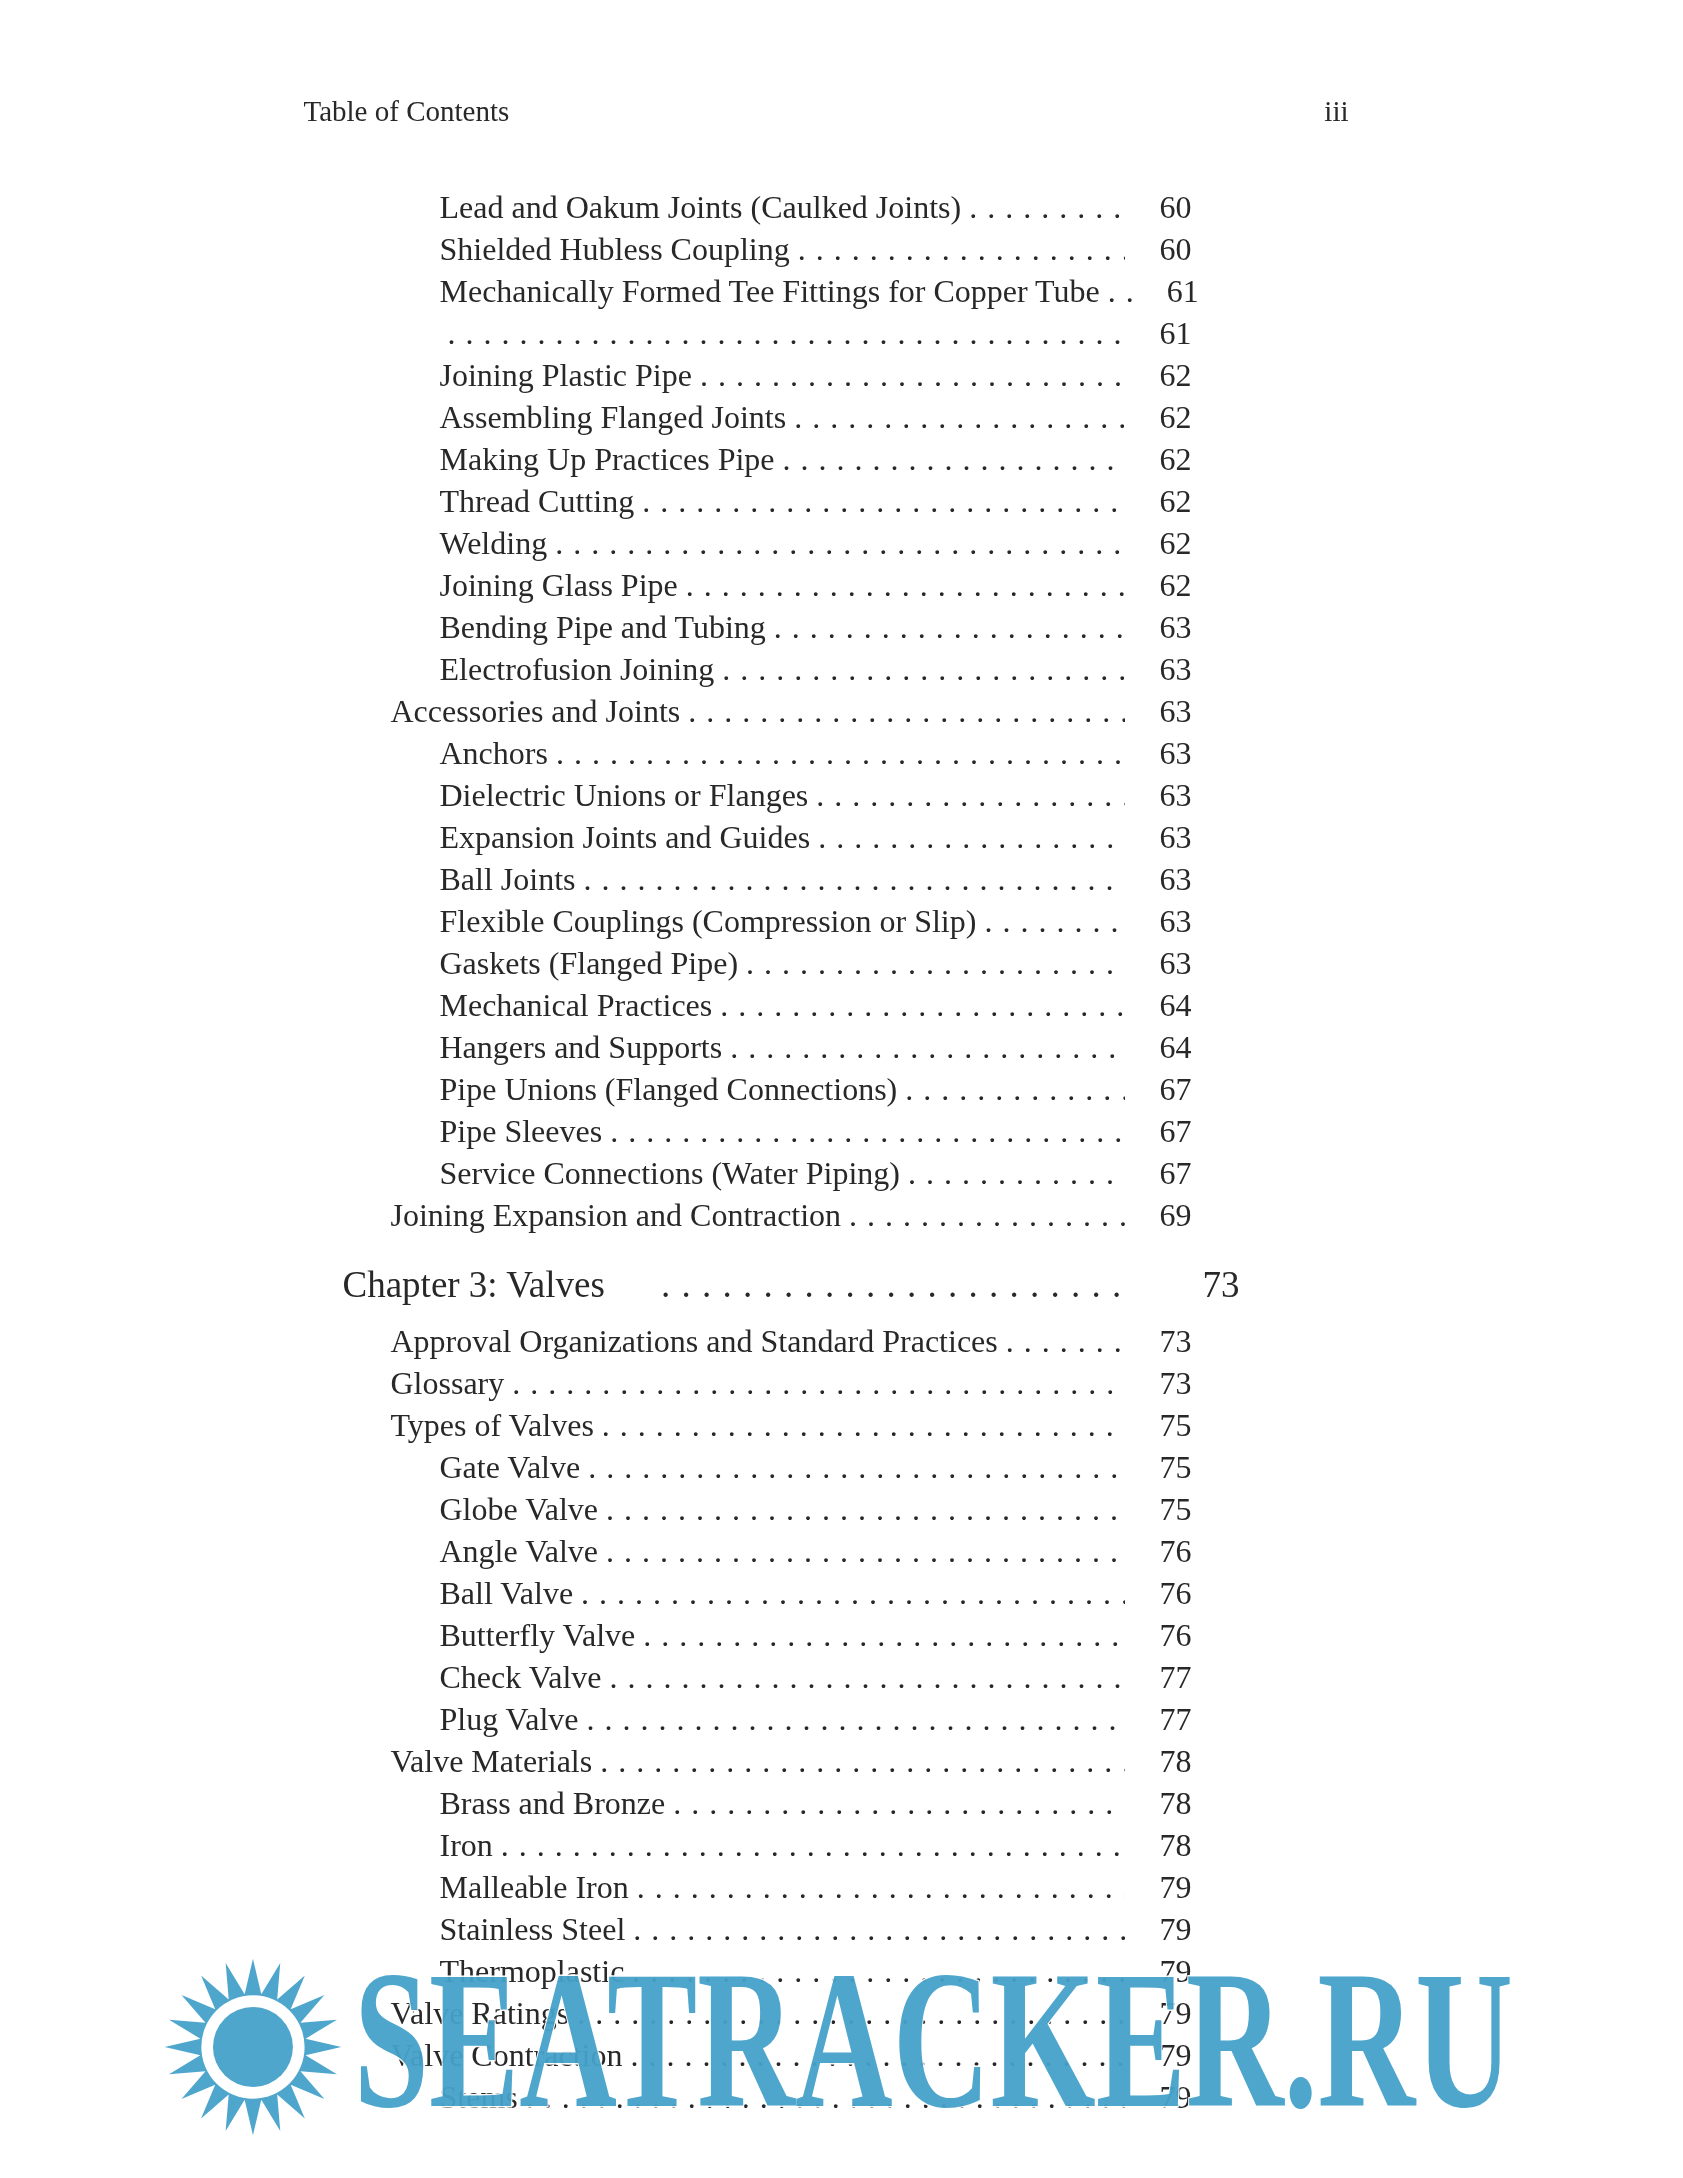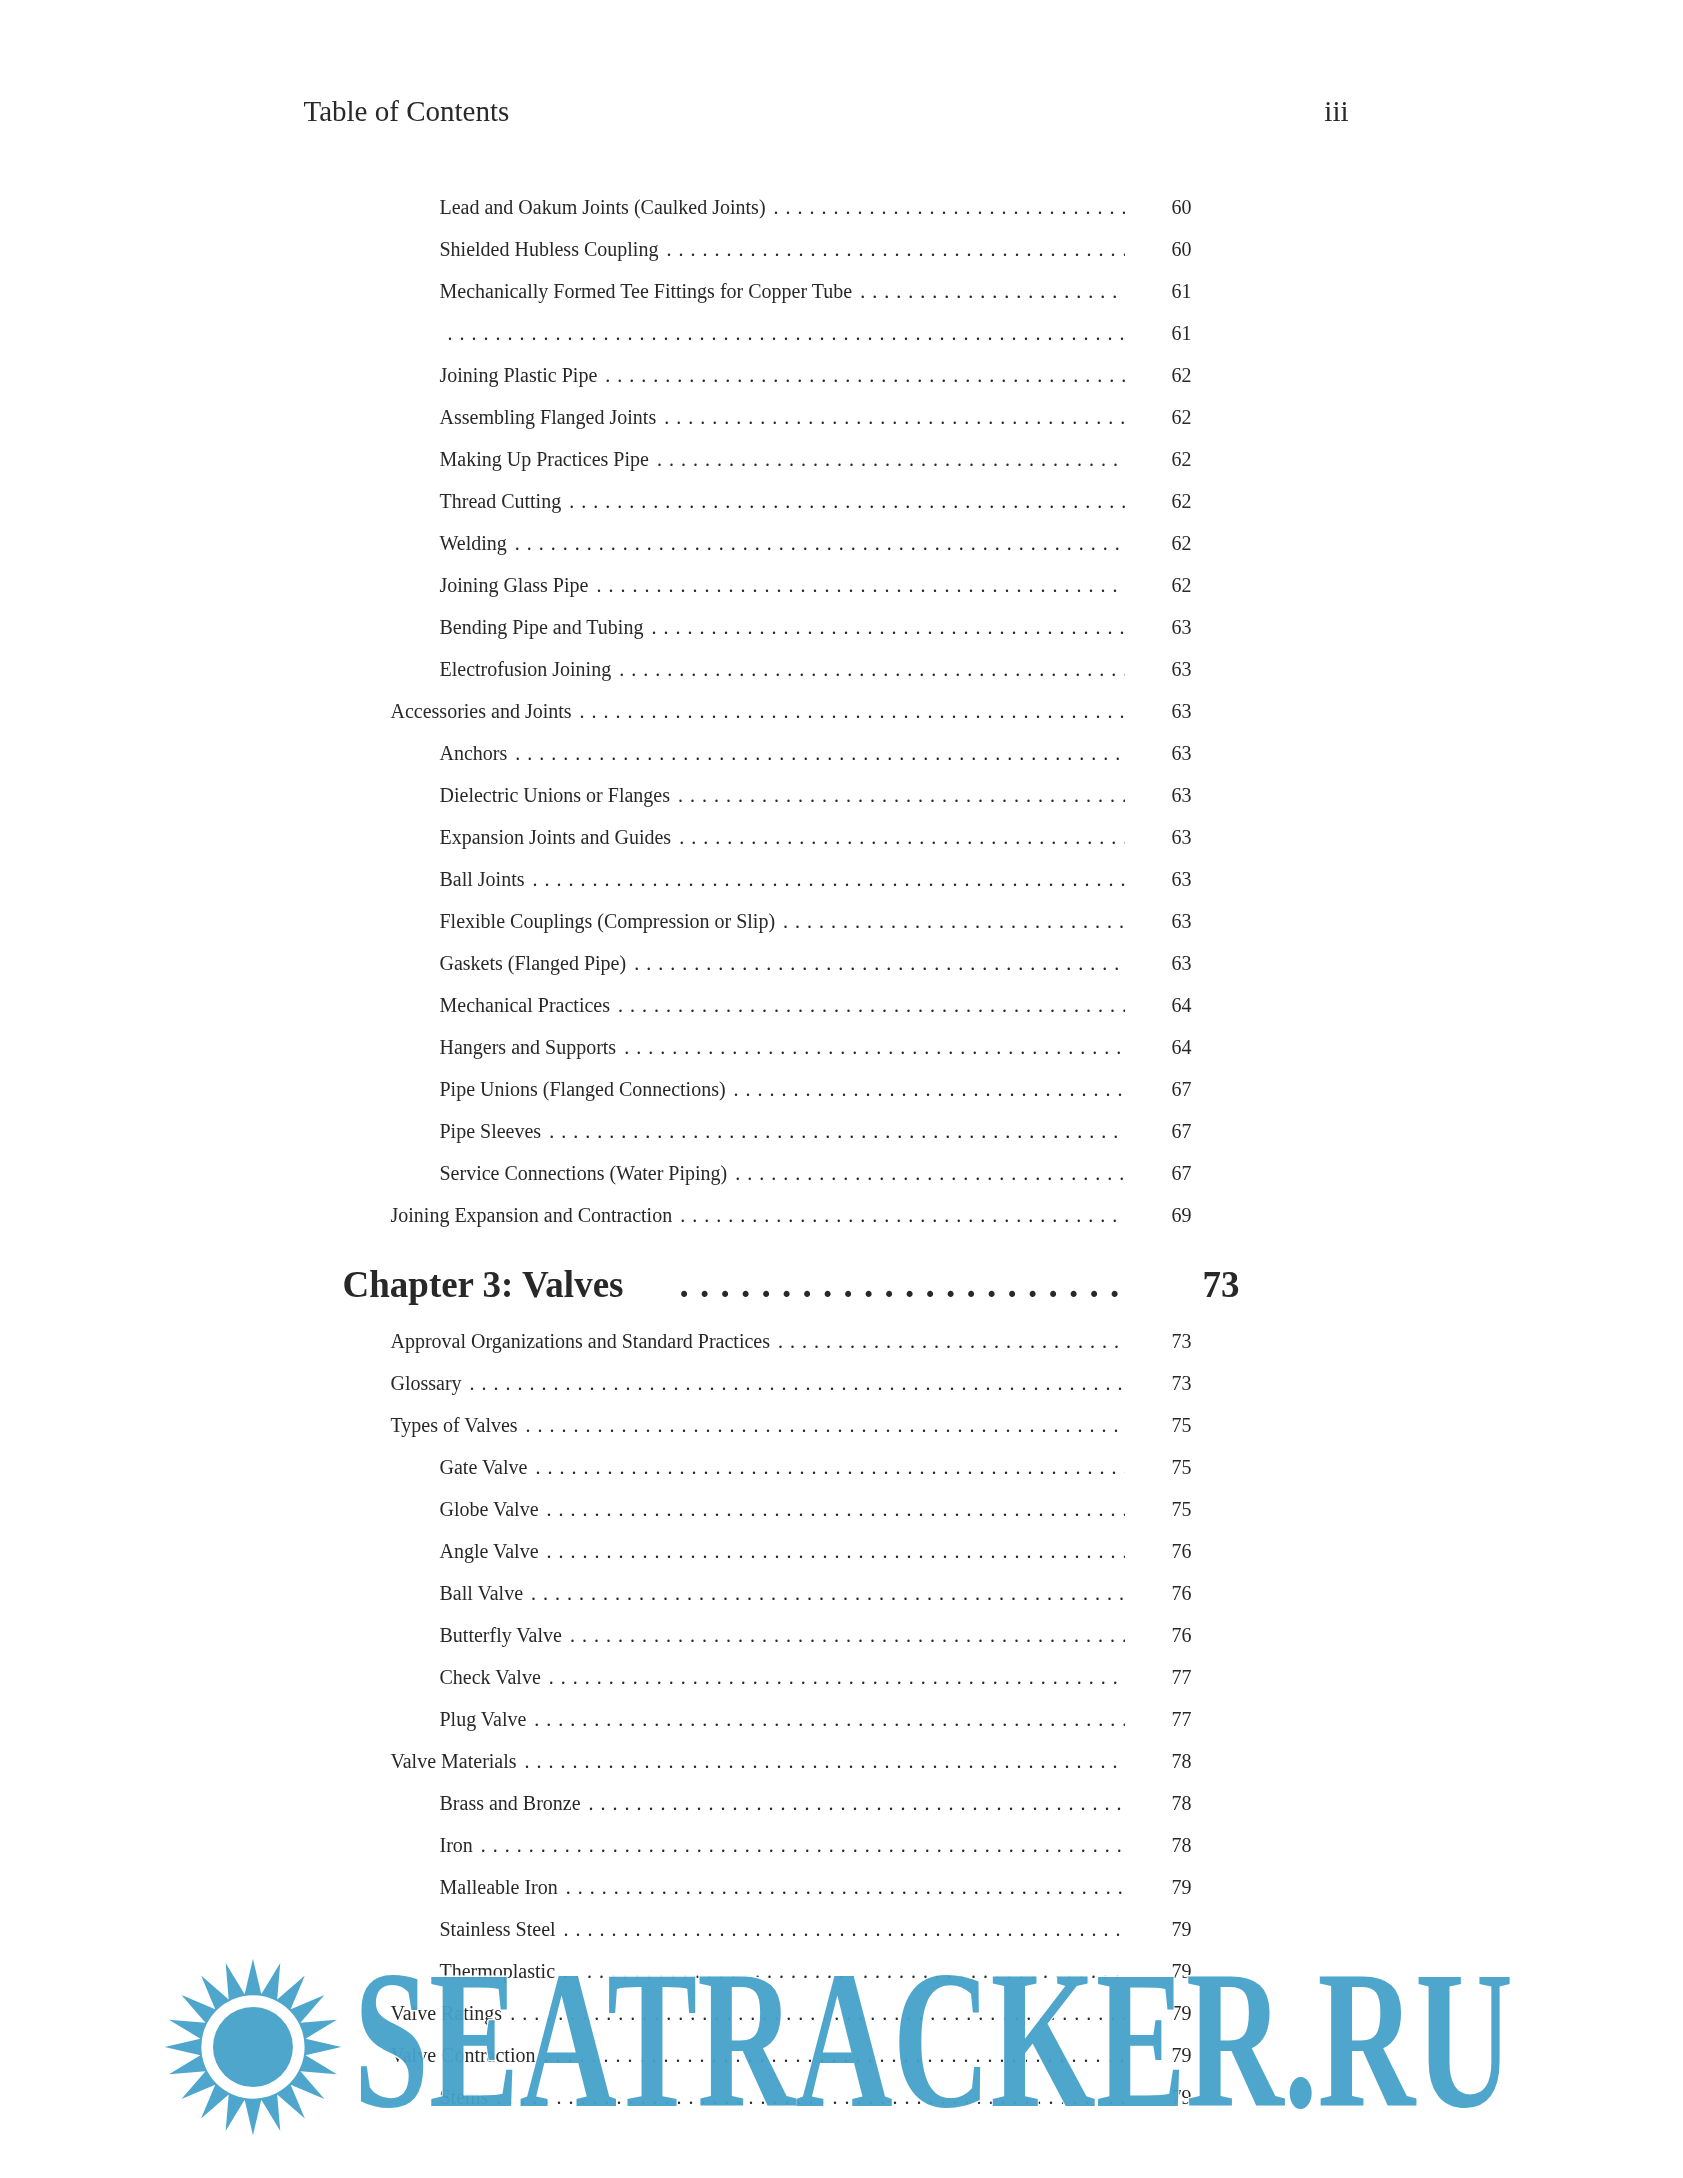--- a/index.html
+++ b/index.html
@@ -16,28 +16,28 @@
   .hdr {
     position:absolute; top:95px; left:159px; right:190px;
     display:flex; justify-content:space-between; align-items:baseline;
     font-size:29px;
   }
   .toc {
     position:absolute; top:186px; left:0; right:347px;
   }
   .entry {
     display:flex; align-items:baseline;
-    line-height:42px; font-size:20px;
+    line-height:42px; font-size:32px;
     white-space:nowrap;
   }
   .entry.l1 { padding-left:246px; }
   .entry.l2 { padding-left:295px; }
   .entry.chapter {
     padding-left:198px;
-    font-weight:bold;
+    font-weight:normal;
     font-size:37px;
     line-height:50px;
     margin:24px -48px 10px 0;
     gap:48px;
   }
   .title { white-space:nowrap; }
   .dots {
     flex:1 1 0; min-width:24px;
     overflow:hidden; white-space:nowrap;
     margin:0 10px 0 8px;

